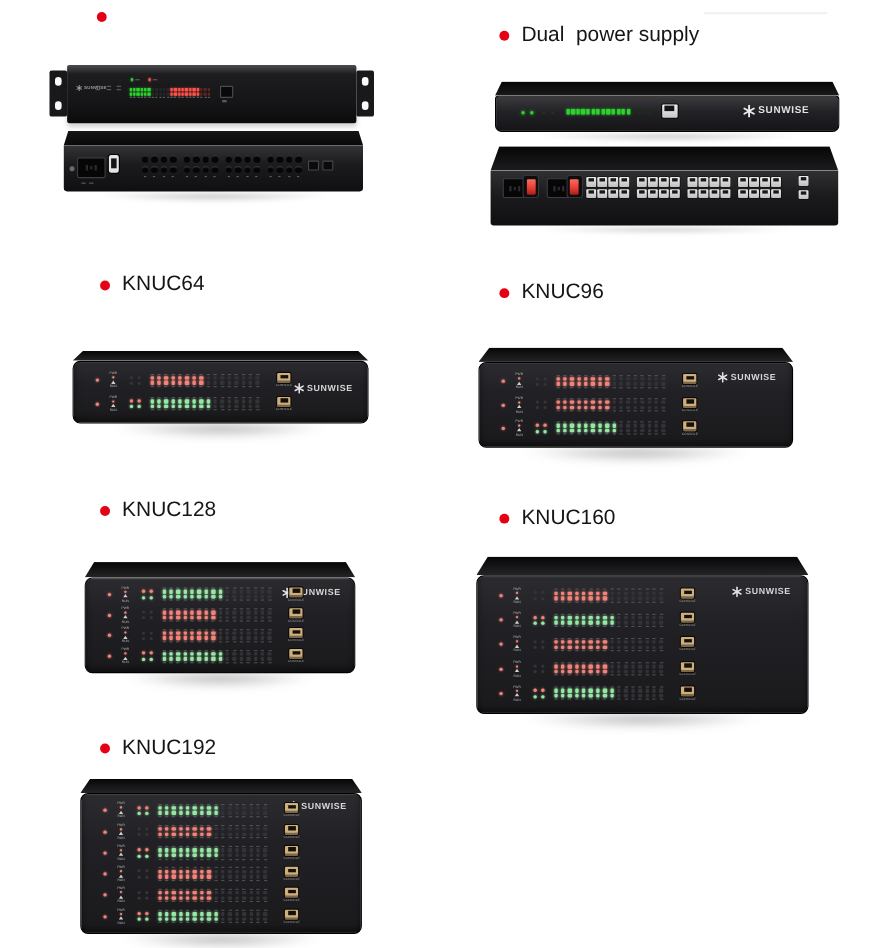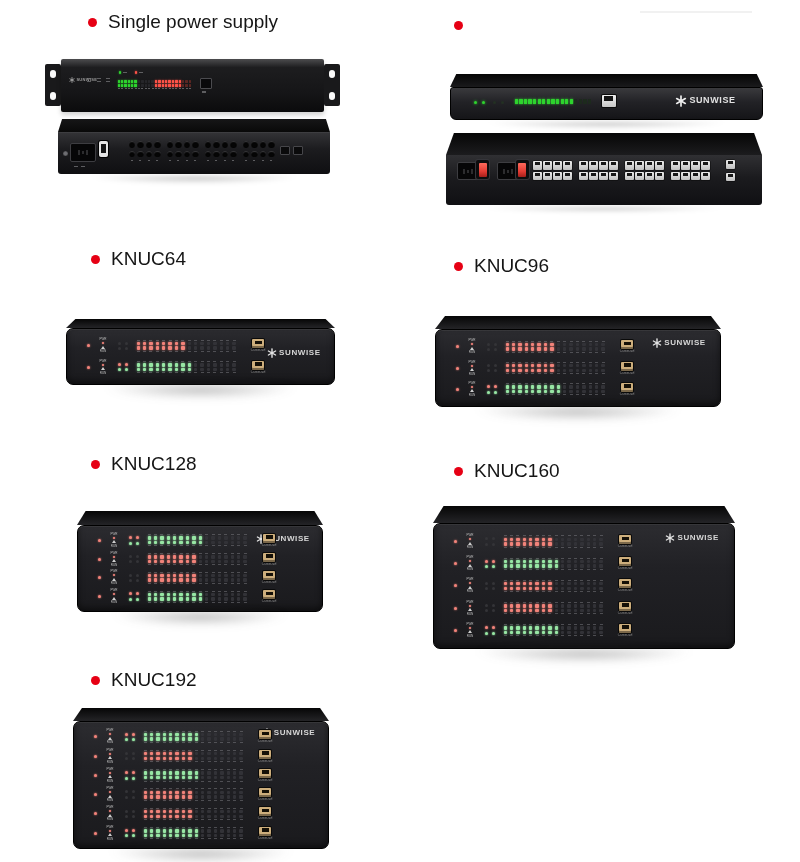--- a/index.html
+++ b/index.html
@@ -123,24 +123,24 @@
   .j::after{content:"";position:absolute;left:20%;top:12%;width:60%;height:40%;background:#181818;}
 </style>
 </head>
 <body>
 
 <div class="page">
   <div class="top-rule"></div>
 
   <div class="section-label" id="lbl-single">
     <span class="bullet"></span>
-    <span class="label-text">Single power supply</span>
   </div>
   <div class="section-label" id="lbl-dual">
     <span class="bullet"></span>
+    <span class="label-text">Dual  power supply</span>
   </div>
   <div class="section-label" id="lbl-knuc64">
     <span class="bullet"></span>
     <span class="label-text">KNUC64</span>
   </div>
   <div class="section-label" id="lbl-knuc96">
     <span class="bullet"></span>
     <span class="label-text">KNUC96</span>
   </div>
   <div class="section-label" id="lbl-knuc128">

